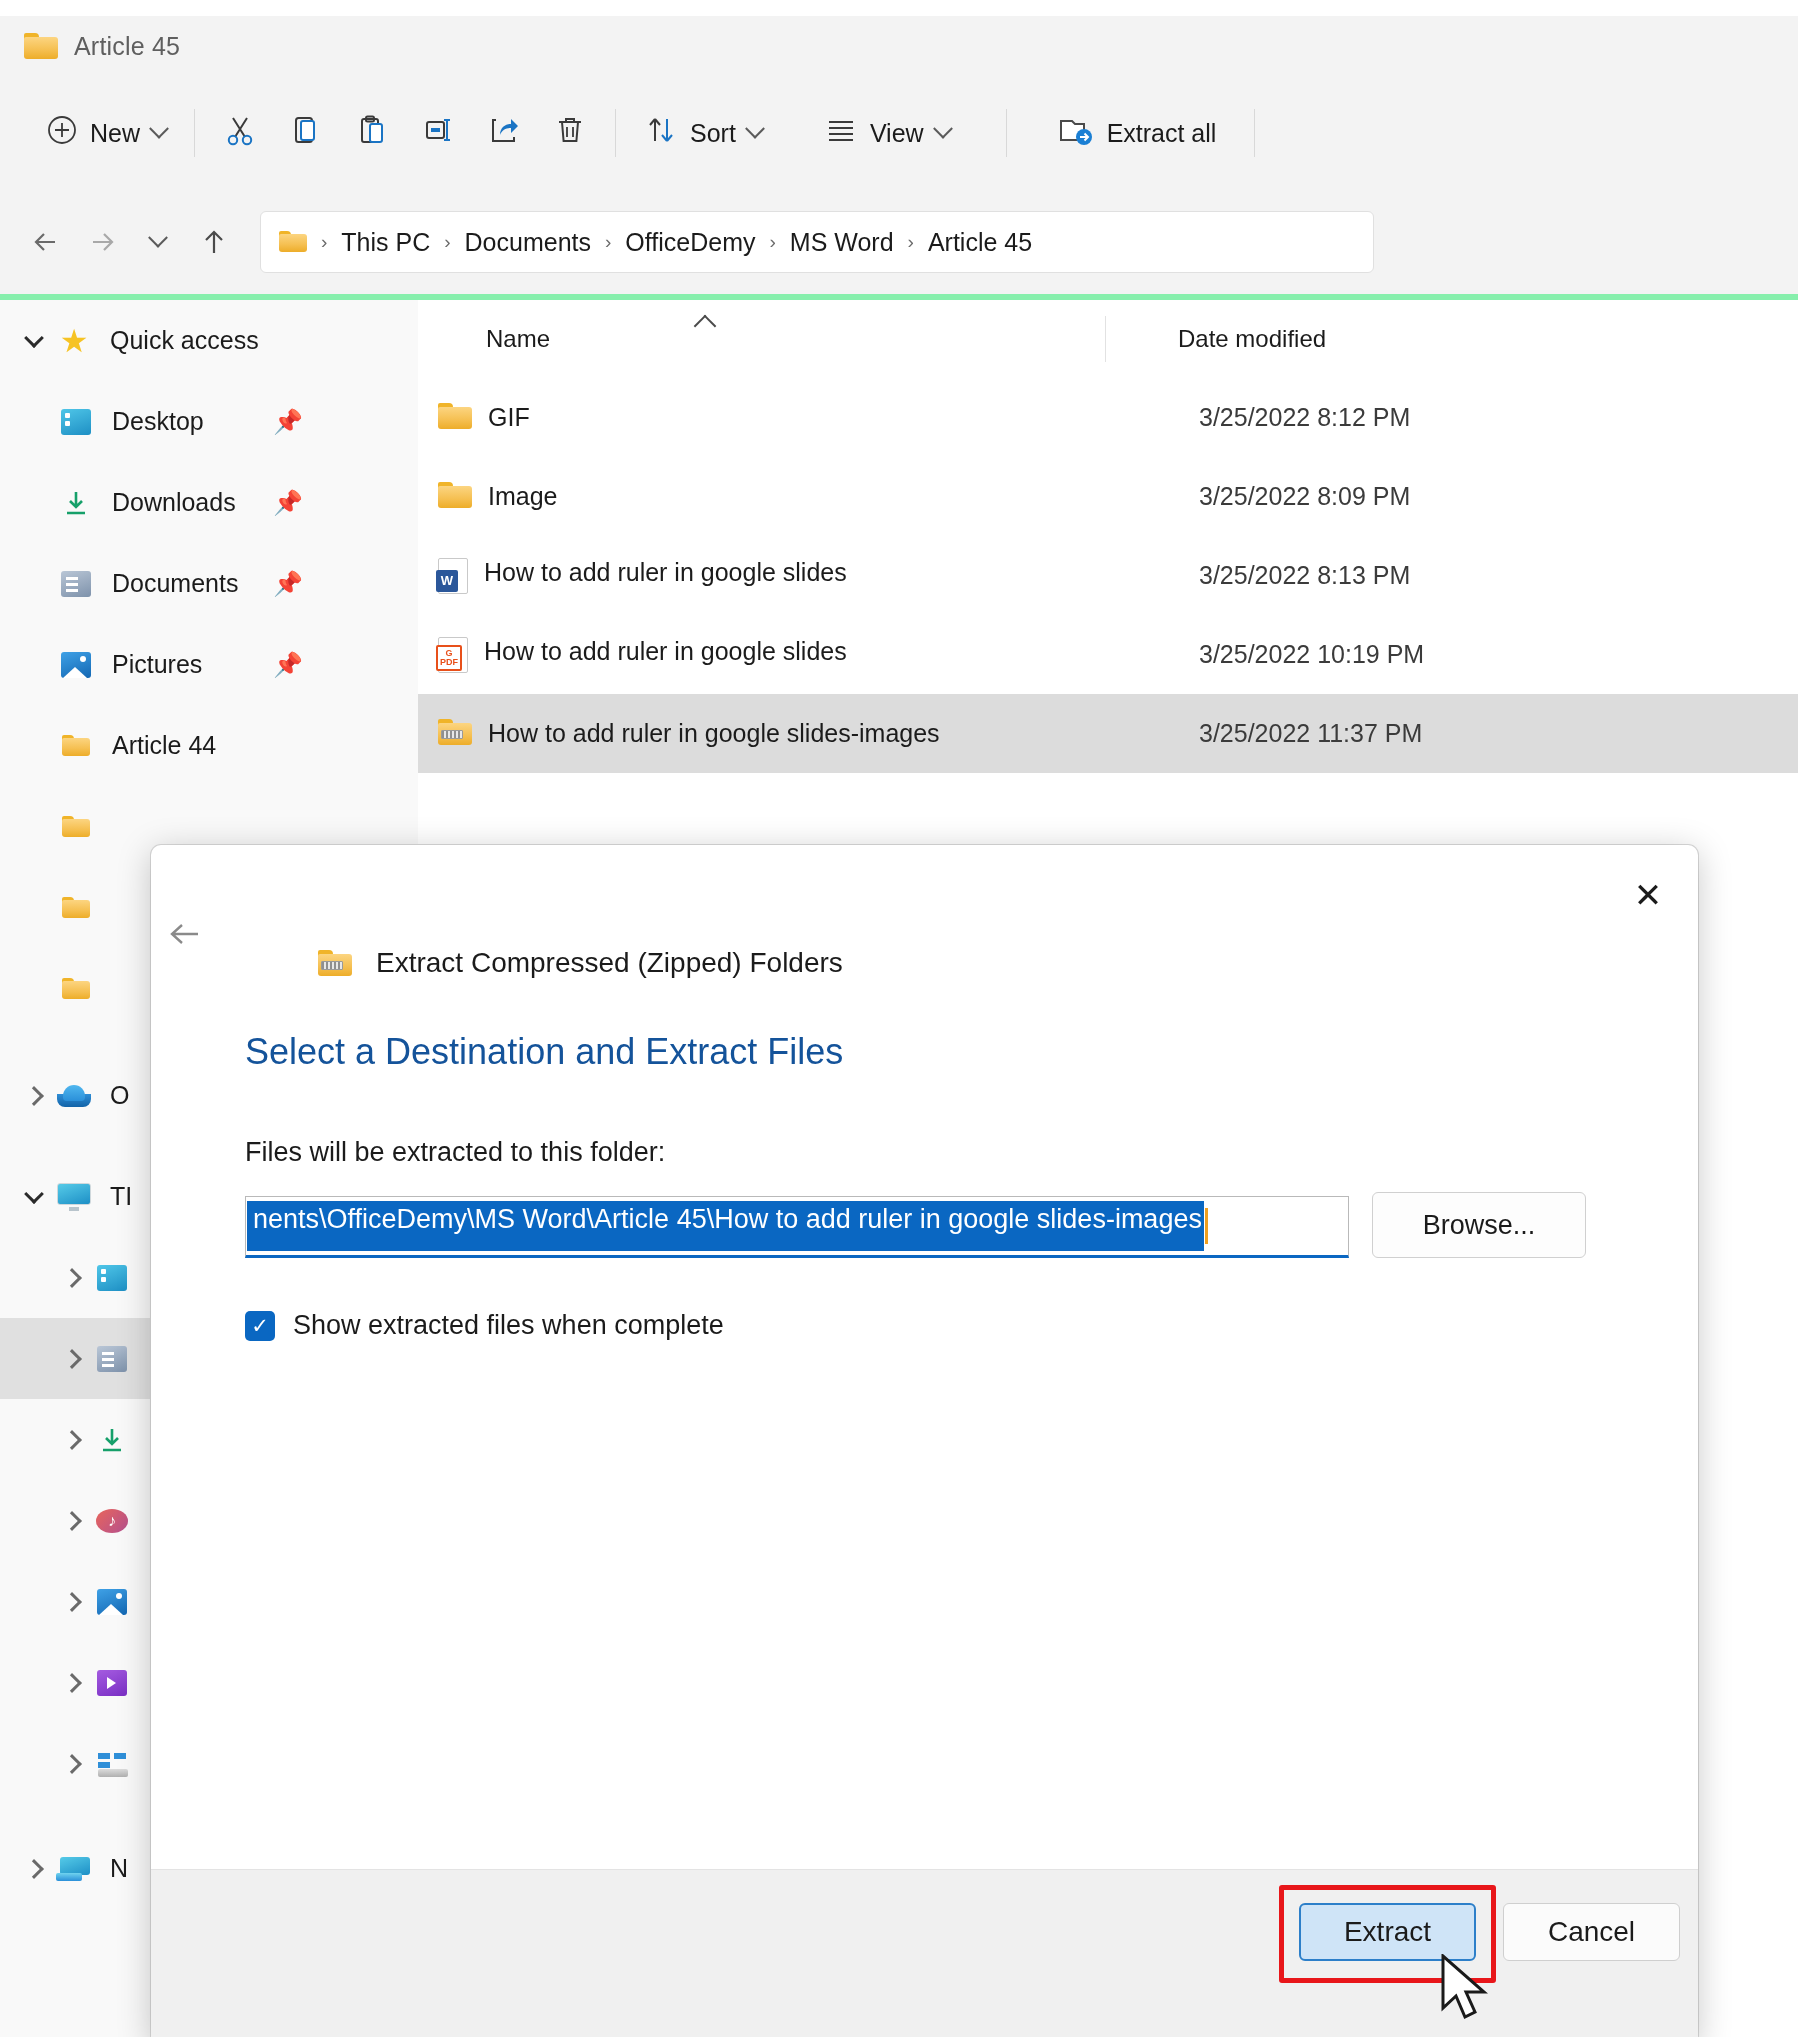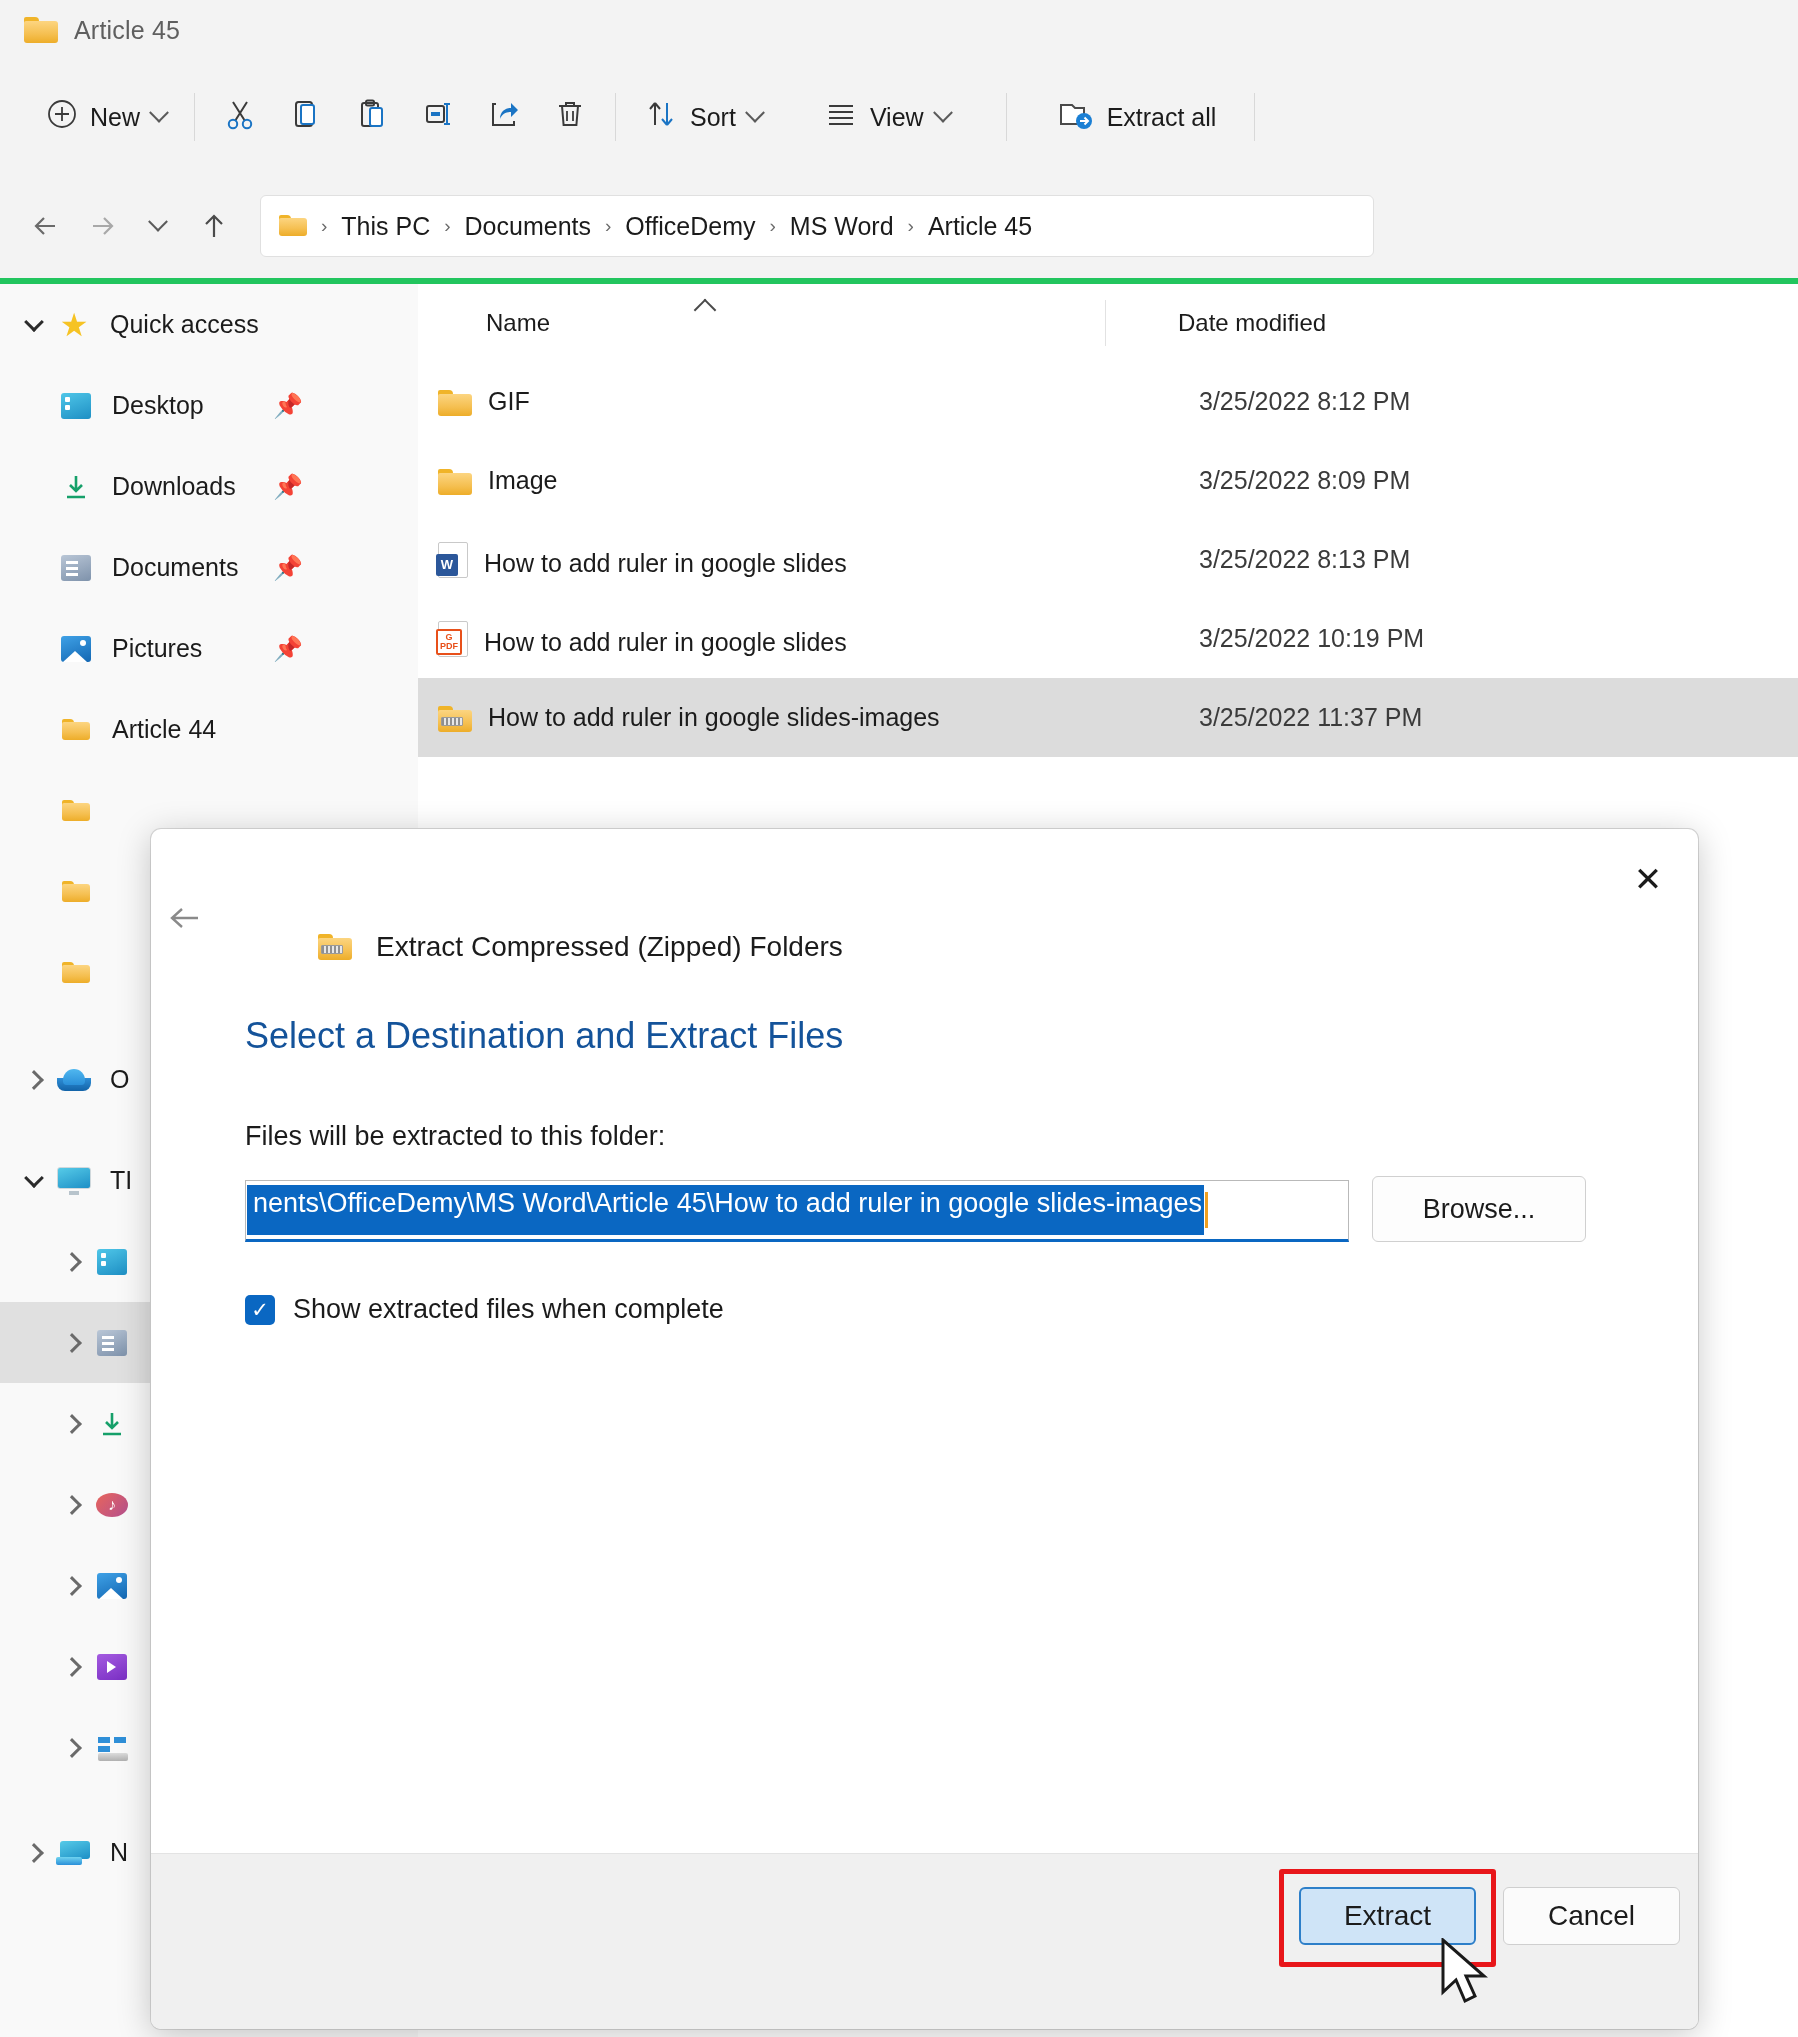--- a/index.html
+++ b/index.html
@@ -12,23 +12,23 @@
   }
   #root {
     position: relative;
     width: 1799px; height: 2038px;
     background: #ffffff;
   }
 
   
   .explorer {
     position: absolute;
-    left: 0; top: 0;
+    left: 0; top: 16px;
     width: 1799px; height: 1468px;
-    background: #22c55e;
+    background: #86efac;
   }
 
   
   .titlebar {
     position: absolute; left: 0; top: 0;
     width: 1799px; height: 60px;
     display: flex; align-items: center;
     padding-left: 24px;
     box-sizing: border-box;
     background: #f3f3f3;
@@ -233,21 +233,21 @@
     width: 14px; height: 14px;
     border-left: 2.5px solid #4a4a4a; border-top: 2.5px solid #4a4a4a;
     transform: rotate(45deg);
   }
   .frow {
     display: flex; align-items: center;
     height: 79px;
     font-size: 25px; color: #1b1b1b;
   }
   .frow.sel { background: #dcdcdc; }
-  .fname { width: 687px; display:flex; align-items:flex-end; padding-left: 20px; box-sizing:border-box; gap: 16px;}
+  .fname { width: 687px; display:flex; align-items:flex-start; padding-left: 20px; box-sizing:border-box; gap: 16px;}
   .fdate { padding-left: 94px; color: #3b3b3b; font-size: 25px; }
 
   .doc-ico { position: relative; width: 30px; height: 36px; }
   .doc-ico .page {
     position:absolute; inset:0;
     background:#fff; border:1.5px solid #c9c9c9; border-radius:2px;
   }
   .doc-ico .badge {
     position:absolute; left:-2px; bottom:2px;
     width: 22px; height: 22px;

